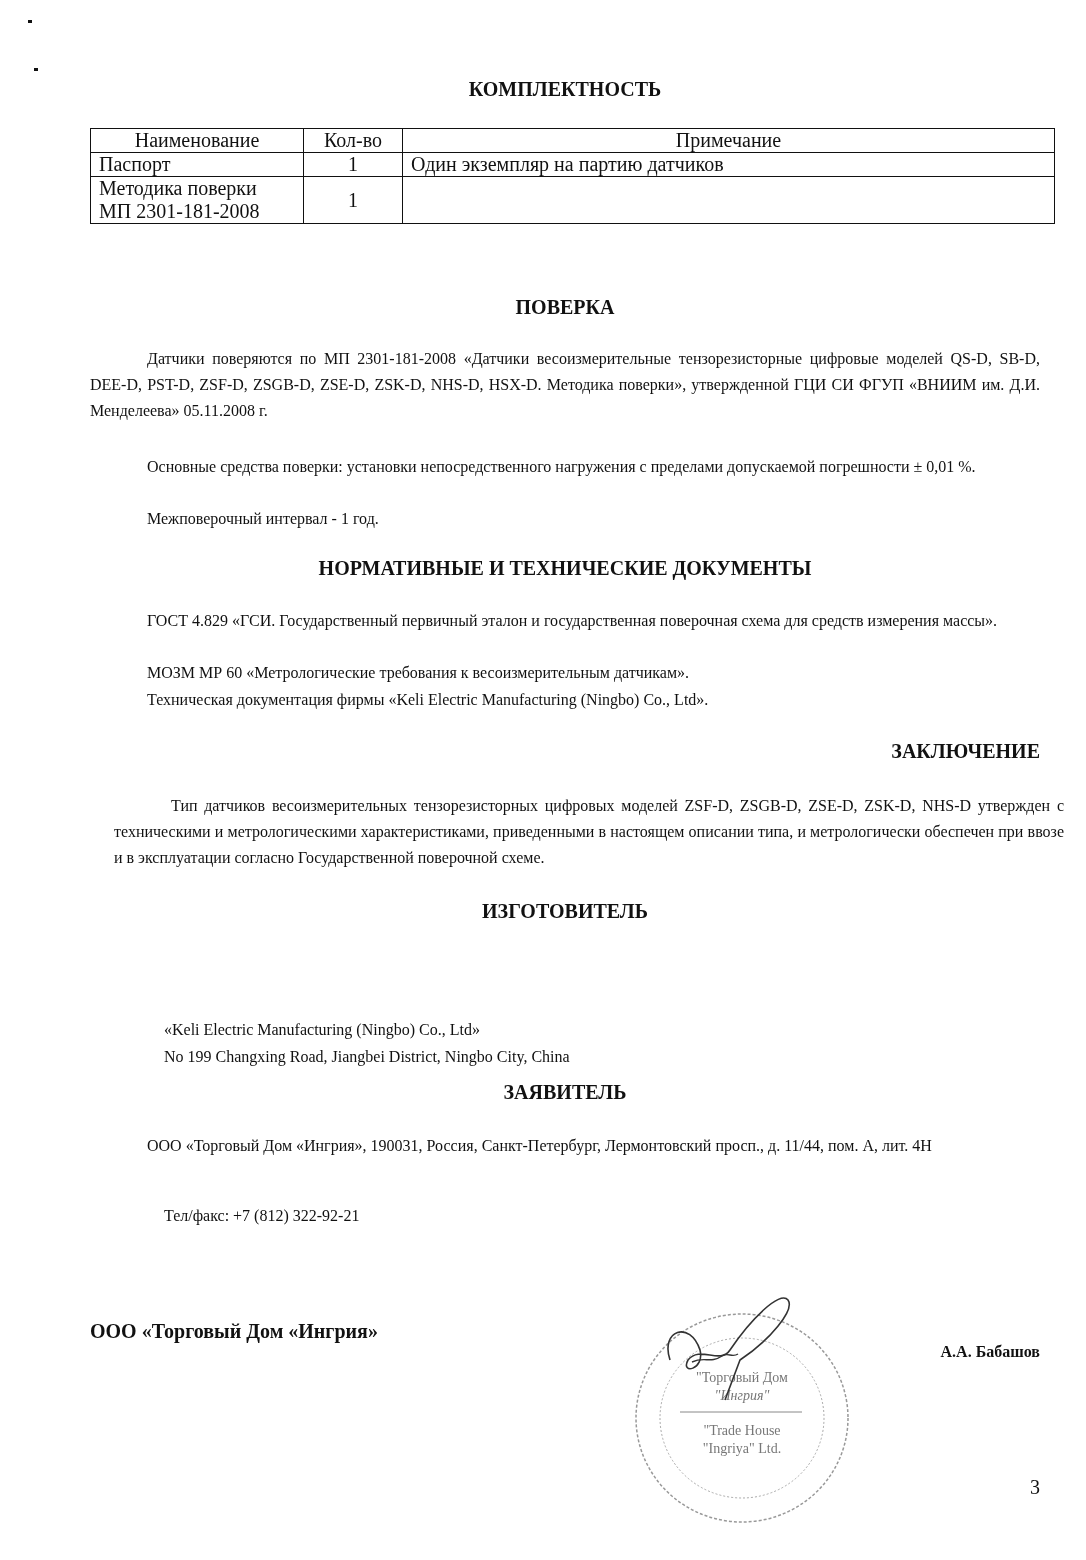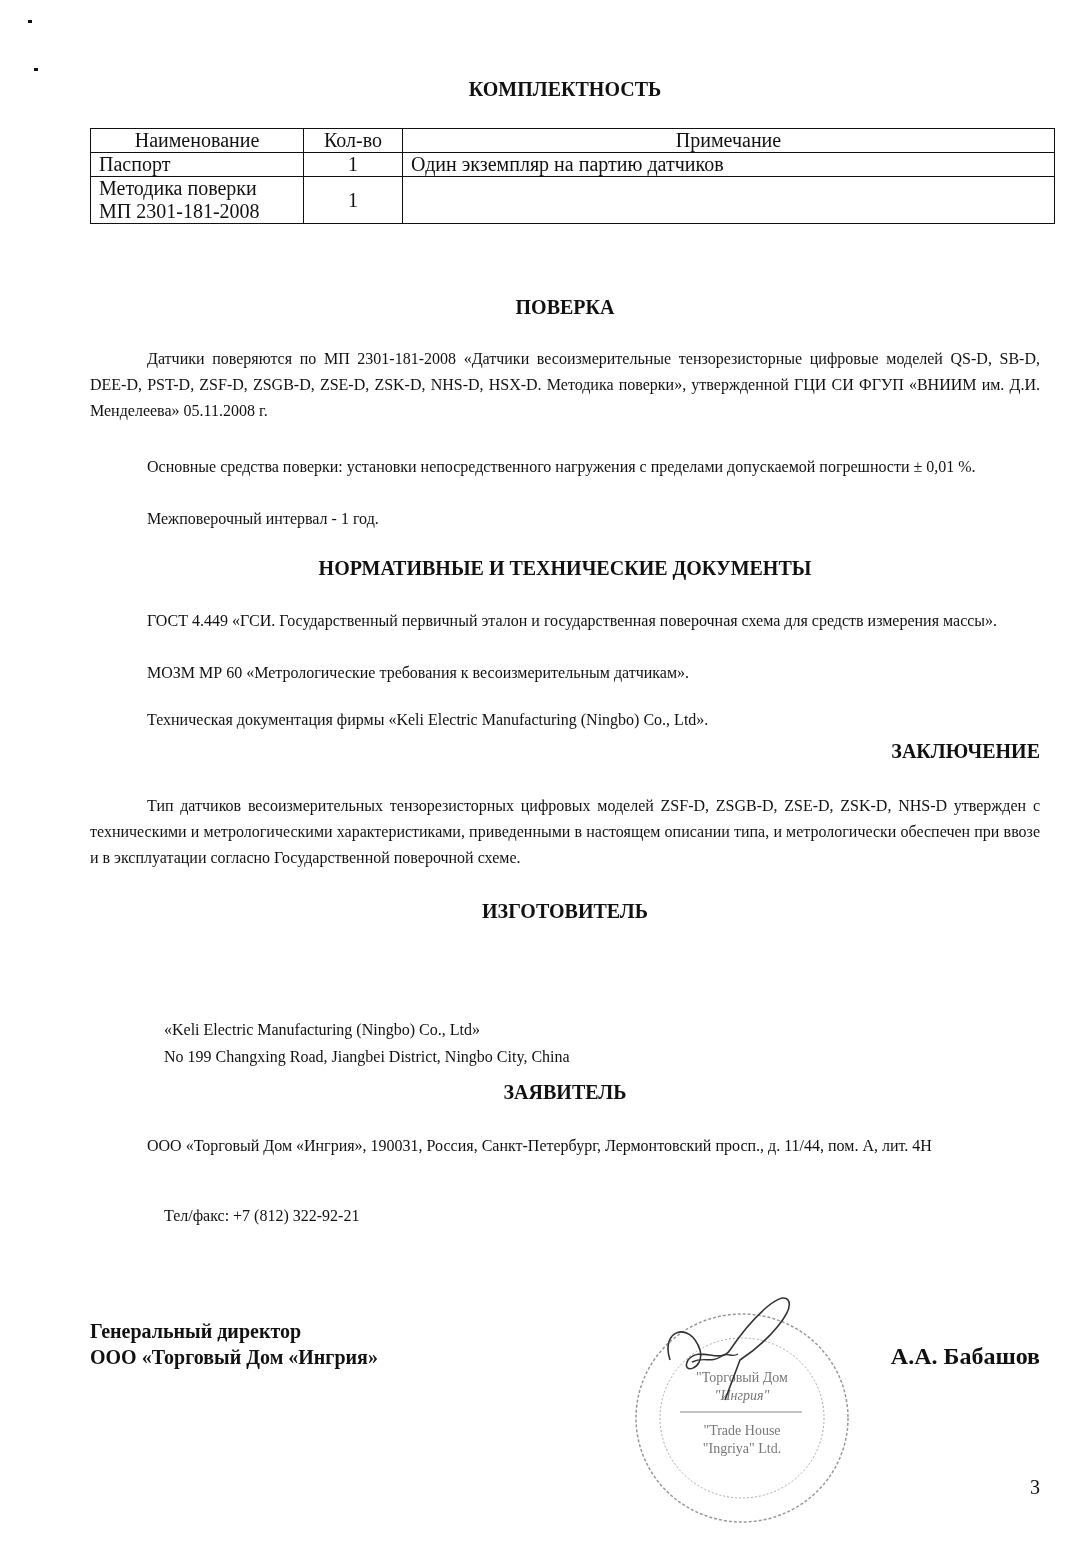--- a/index.html
+++ b/index.html
@@ -25,21 +25,21 @@
   }
   table.kit td, table.kit th {
     border: 1.5px solid #111; padding: 0 8px; font-weight: normal; line-height: 23px;
   }
   table.kit th { text-align: center; }
   .c-name { width: 196px; }
   .c-qty { width: 82px; text-align: center; }
   .sig {
     position: absolute; left: 90px; top: 1318px; font-weight: bold; font-size: 20px; line-height: 26px;
   }
-  .signame { position: absolute; right: 46px; top: 1343px; font-weight: bold; font-size: 24px; }
+  .signame { position: absolute; right: 46px; top: 1343px; font-weight: bold; font-size: 16px; }
   .pagenum { position: absolute; right: 46px; top: 1476px; font-size: 20px; }
   .stamp { position: absolute; left: 630px; top: 1290px; width: 230px; height: 240px; }
 </style>
 </head>
 <body>
 
 <div class="speck" style="left:28px;top:20px;"></div>
 <div class="speck" style="left:34px;top:68px;"></div>
 
 <h2 class="h" style="top:78px;">КОМПЛЕКТНОСТЬ</h2>
@@ -66,37 +66,36 @@
   </tr>
 </tbody>
   </table>
 
 <h2 class="h" style="top:296px;">ПОВЕРКА</h2>
 <p class="p indent" style="top:346px;">Датчики поверяются по МП 2301-181-2008 «Датчики весоизмерительные тензорезисторные цифровые моделей QS-D, SB-D, DEE-D, PST-D, ZSF-D, ZSGB-D, ZSE-D, ZSK-D, NHS-D, HSX-D. Методика поверки», утвержденной ГЦИ СИ ФГУП «ВНИИМ им. Д.И. Менделеева» 05.11.2008 г.</p>
 <p class="p indent" style="top:454px;">Основные средства поверки: установки непосредственного нагружения с пределами допускаемой погрешности ± 0,01 %.</p>
 <p class="p indent" style="top:506px;">Межповерочный интервал - 1 год.</p>
 
 <h2 class="h" style="top:557px;">НОРМАТИВНЫЕ И ТЕХНИЧЕСКИЕ ДОКУМЕНТЫ</h2>
-<p class="p indent" style="top:608px;">ГОСТ 4.449 «ГСИ. Государственный первичный эталон и государственная поверочная схема для средств измерения массы».</p>
+<p class="p indent" style="top:608px;">ГОСТ 4.829 «ГСИ. Государственный первичный эталон и государственная поверочная схема для средств измерения массы».</p>
 <p class="p indent" style="top:660px;">МОЗМ МР 60 «Метрологические требования к весоизмерительным датчикам».</p>
-<p class="p indent" style="top:687px;margin-top:20px;">Техническая документация фирмы «Keli Electric Manufacturing (Ningbo) Co., Ltd».</p>
+<p class="p indent" style="top:687px;">Техническая документация фирмы «Keli Electric Manufacturing (Ningbo) Co., Ltd».</p>
 
 <h2 class="h" style="top:740px;text-align:right;">ЗАКЛЮЧЕНИЕ</h2>
-<p class="p indent" style="top:793px;">Тип датчиков весоизмерительных тензорезисторных цифровых моделей ZSF-D, ZSGB-D, ZSE-D, ZSK-D, NHS-D утвержден с техническими и метрологическими характеристиками, приведенными в настоящем описании типа, и метрологически обеспечен при ввозе и в эксплуатации согласно Государственной поверочной схеме.</p>
+<p class="p indent" style="top:793px;margin-left:24px;">Тип датчиков весоизмерительных тензорезисторных цифровых моделей ZSF-D, ZSGB-D, ZSE-D, ZSK-D, NHS-D утвержден с техническими и метрологическими характеристиками, приведенными в настоящем описании типа, и метрологически обеспечен при ввозе и в эксплуатации согласно Государственной поверочной схеме.</p>
 
 <h2 class="h" style="top:900px;">ИЗГОТОВИТЕЛЬ</h2>
 <p class="line" style="top:1000px;">«Keli Electric Manufacturing (Ningbo) Co., Ltd»</p>
 <p class="line" style="top:1027px;">No 199 Changxing Road, Jiangbei District, Ningbo City, China</p>
 
 <h2 class="h" style="top:1081px;">ЗАЯВИТЕЛЬ</h2>
 <p class="p indent" style="top:1133px;">ООО «Торговый Дом «Ингрия», 190031, Россия, Санкт-Петербург, Лермонтовский просп., д. 11/44, пом. А, лит. 4Н</p>
 <p class="line" style="top:1186px;">Тел/факс: +7 (812) 322-92-21</p>
 
 <div class="sig">
-  <div>Генеральный директор</div>
   <div>ООО «Торговый Дом «Ингрия»</div>
 </div>
 
 <svg class="stamp" viewBox="0 0 230 240">
   <ellipse cx="112" cy="128" rx="106" ry="104" fill="none" stroke="#999" stroke-width="1.5" stroke-dasharray="3 2"></ellipse>
   <ellipse cx="112" cy="128" rx="82" ry="80" fill="none" stroke="#aaa" stroke-width="1" stroke-dasharray="2 2"></ellipse>
   <text x="112" y="92" text-anchor="middle" font-family="Liberation Serif, serif" font-size="14" fill="#777">"Торговый Дом</text>
   <text x="112" y="110" text-anchor="middle" font-family="Liberation Serif, serif" font-style="italic" font-size="14" fill="#777">"Ингрия"</text>
   <line x1="50" y1="122" x2="172" y2="122" stroke="#888" stroke-width="1"></line>
   <text x="112" y="145" text-anchor="middle" font-family="Liberation Serif, serif" font-size="14" fill="#777">"Trade House</text>

